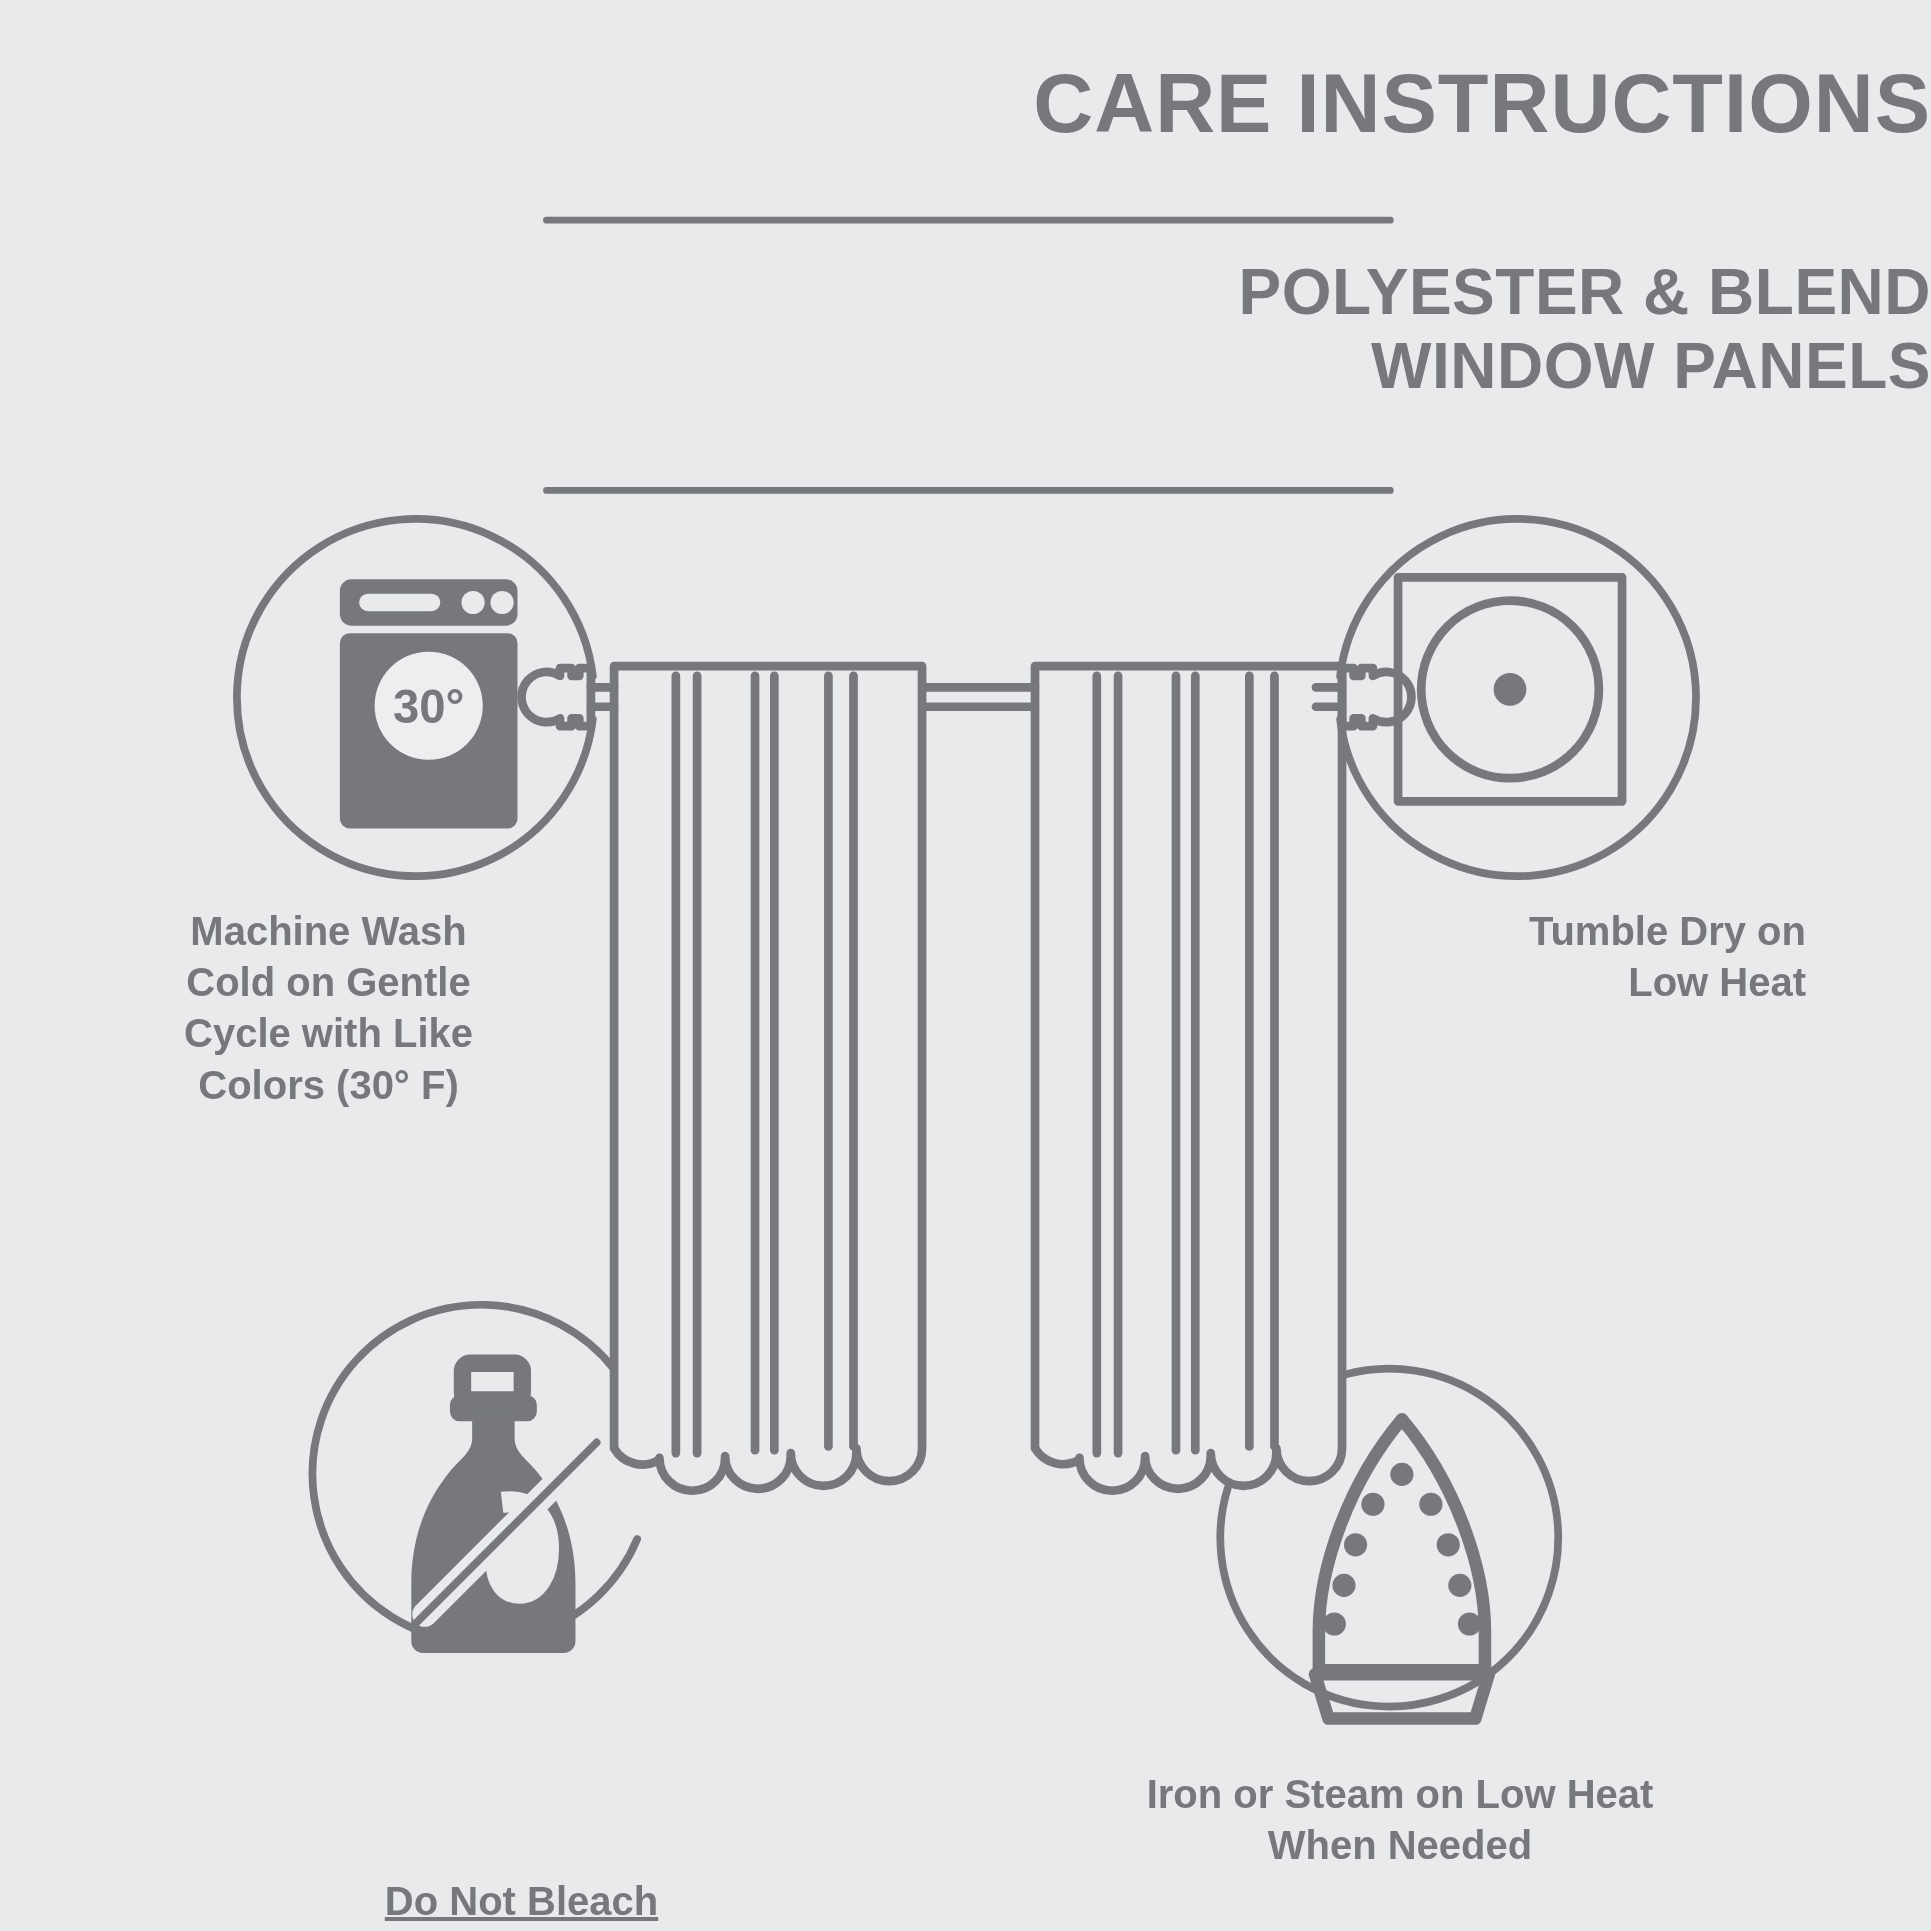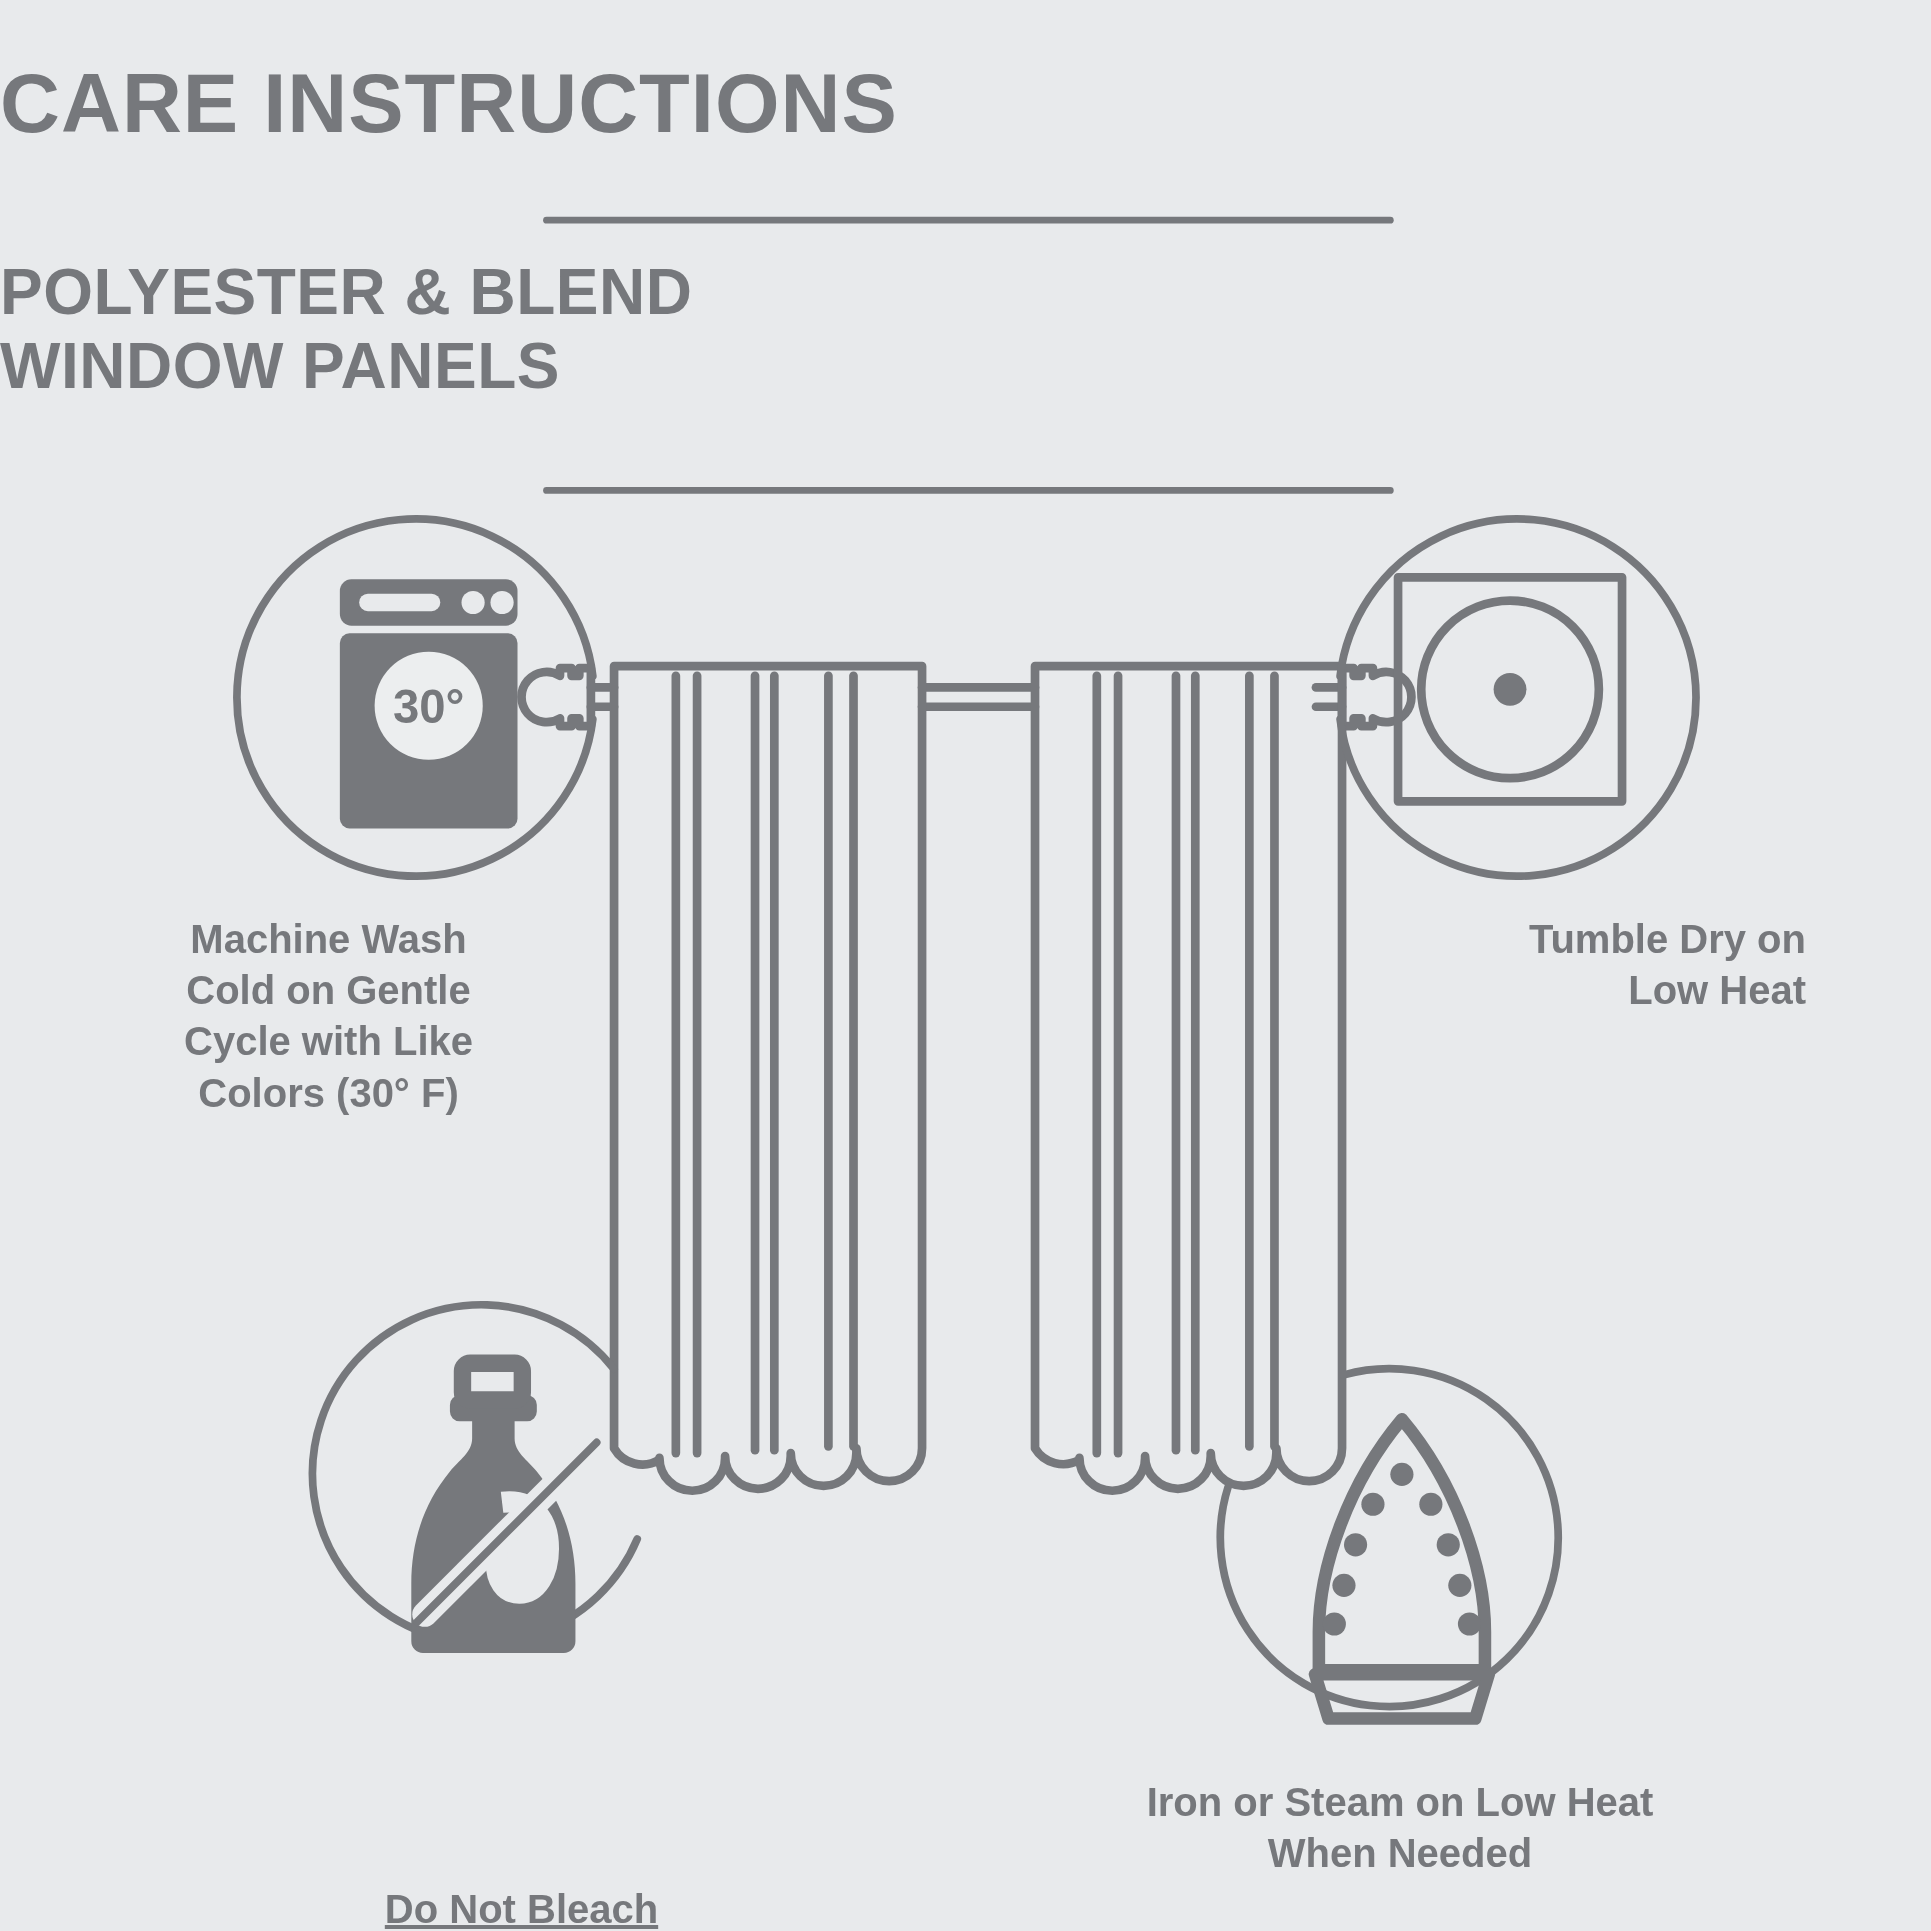--- a/index.html
+++ b/index.html
@@ -18,21 +18,21 @@
   #artboard {
     position: absolute;
     inset: 0;
     width: 1931px;
     height: 1931px;
   }
   .txt {
     position: absolute;
     color: #76787c;
     font-weight: bold;
-    text-align: left;
+    text-align: right;
     line-height: 1.15;
     white-space: pre-line;
   }
   #title-main {
     left: 0; right: 0; top: 56px;
     font-size: 83px;
     letter-spacing: 1px;
   }
   #title-sub {
     left: 0; right: 0; top: 256px;
@@ -41,21 +41,20 @@
     line-height: 1.15;
   }
   .caption {
     position: absolute;
     color: #76787c;
     font-weight: bold;
     text-align: center;
     line-height: 1.28;
     white-space: pre-line;
     font-size: 40px;
-    margin-top: 8px;
   }
   #cap-wash  { left: 116px;  top: 906px;  width: 425px; }
   #cap-dry   { left: 1381px; top: 906px;  width: 425px; text-align: right; }
   #cap-bleach{ left: 232px;  top: 1876px; width: 579px; text-decoration: underline; }
   #cap-iron  { left: 1043px; top: 1769px; width: 714px; }
 </style>
 </head>
 <body>
 
 <div id="page">

